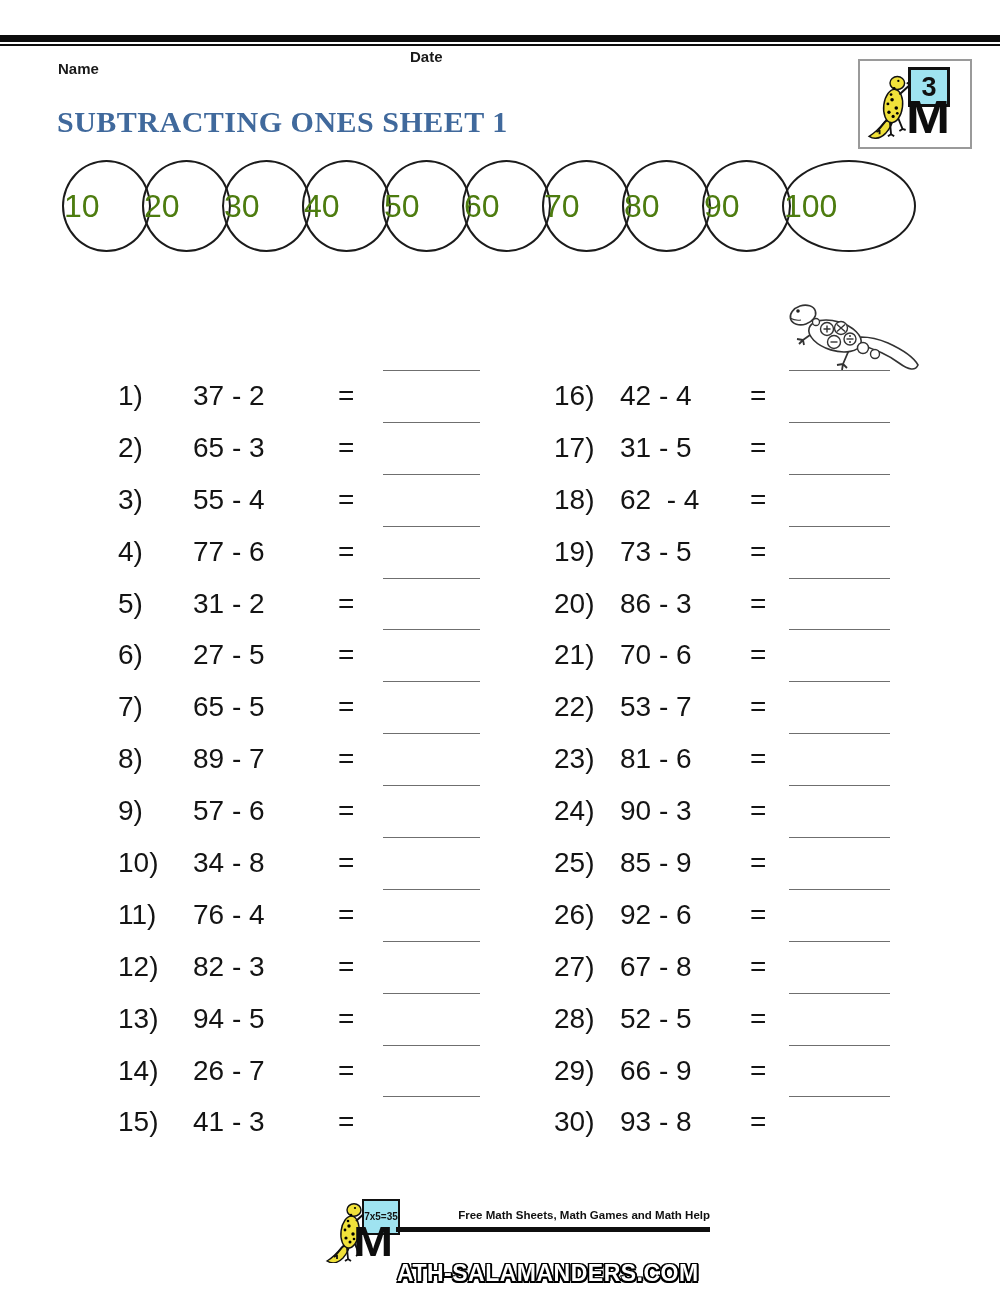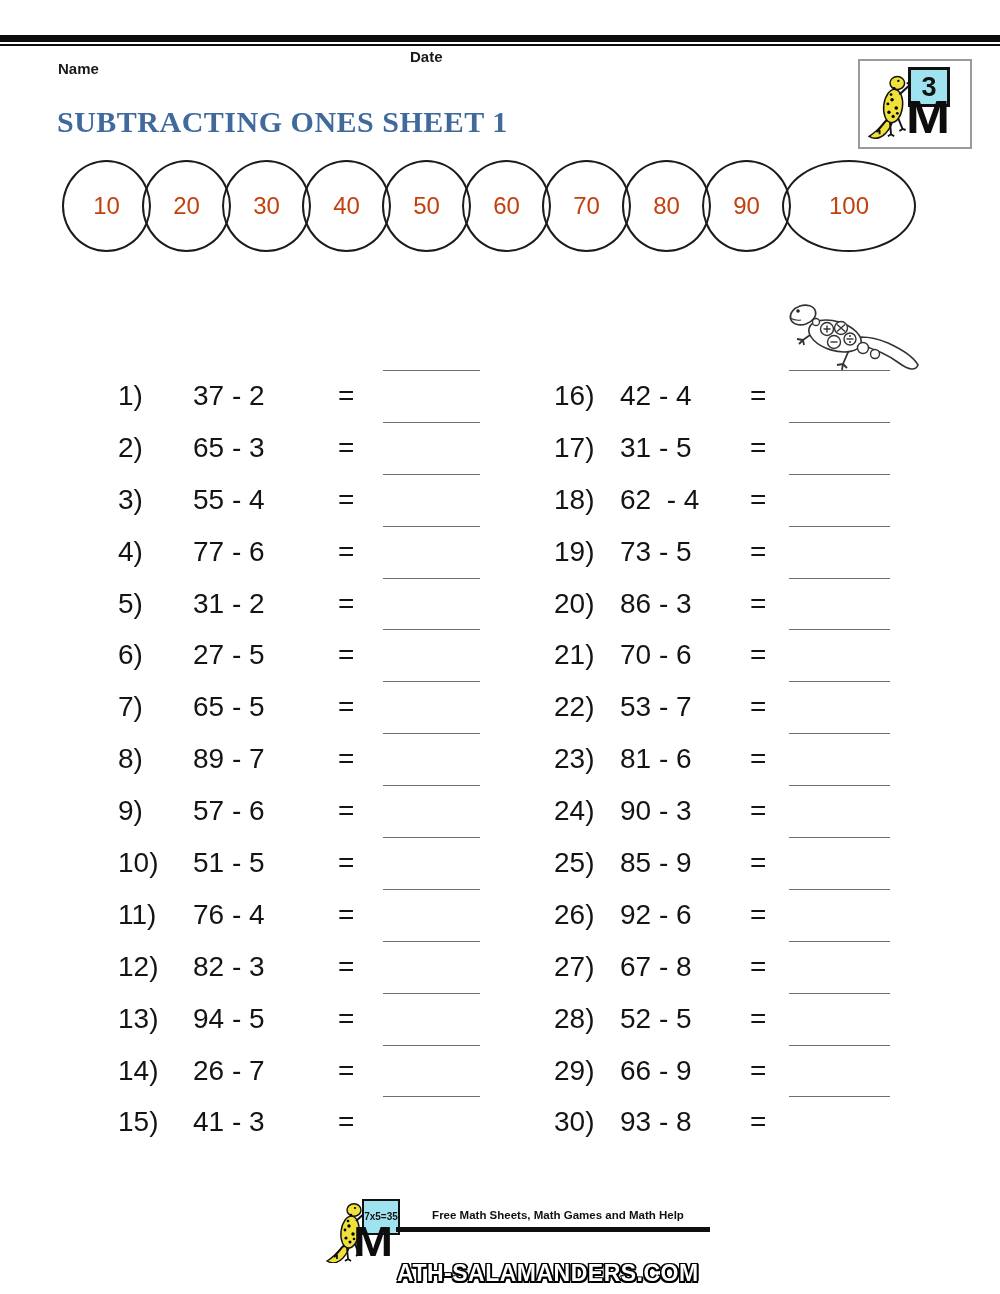--- a/index.html
+++ b/index.html
@@ -14,21 +14,21 @@
   .date-label { position:absolute; left:410px; top:48px; font-size:15px; font-weight:600; }
 
   .logo-box { position:absolute; left:858px; top:59px; width:114px; height:90px; border:2px solid #9a9a9a; background:#fff; }
   .logo-sala { position:absolute; left:6px; top:12px; }
   .logo-card { position:absolute; left:48px; top:6px; width:42px; height:40px; background:#9fe3f0; border:3px solid #111; display:flex; align-items:center; justify-content:center; font-size:27px; font-weight:bold; color:#111; }
   .logo-m { position:absolute; left:46px; top:33px; font-size:46px; line-height:46px; font-weight:bold; color:#0d0d0d; transform:scaleX(1.15); transform-origin:left; }
 
   .title { position:absolute; left:57px; top:105px; font-family:"Liberation Serif", serif; font-weight:600; font-size:30px; letter-spacing:0.5px; color:#40699c; }
 
   .ovals { position:absolute; left:62px; top:160px; display:flex; align-items:center; }
-  .oval { width:89px; height:92px; border:2.5px solid #1b1b1b; border-radius:50%; display:flex; align-items:center; justify-content:center; font-size:24px; color:#c2410c; margin-left:-9px; background:transparent; }
+  .oval { width:89px; height:92px; border:2.5px solid #1b1b1b; border-radius:50%; display:flex; align-items:center; justify-content:flex-start; font-size:32px; color:#4d7c0f; margin-left:-9px; background:transparent; }
   .oval:first-child { margin-left:0; }
   .oval.wide { width:134px; }
 
   .instructions { position:absolute; left:58px; top:258px; font-size:19.5px; line-height:38px; color:#161616; }
 
   .big-sala { position:absolute; left:783px; top:294px; }
 
   .pcol { position:absolute; top:370px; }
   .pcol.left { left:114px; width:368px; }
   .pcol.right { left:552px; width:342px; }
@@ -36,21 +36,21 @@
   .prow span { position:absolute; top:0; line-height:51.9px; font-size:28px; color:#141414; white-space:pre; }
   .pcol.left  .pn { left:4px; }   .pcol.left  .pe { left:79px; }
   .pcol.left  .pq { left:224px; } .pcol.left  .pline { left:269px; width:97px; }
   .pcol.right .pn { left:2px; }   .pcol.right .pe { left:68px; }
   .pcol.right .pq { left:198px; } .pcol.right .pline { left:237px; width:101px; }
   .pline { position:absolute; bottom:2px; height:0; border-bottom:1.5px solid #6f6f6f; }
 
   .footer { position:absolute; left:318px; top:1196px; width:404px; height:90px; }
   .f-sala { position:absolute; left:6px; top:5px; }
   .f-card { position:absolute; left:44px; top:3px; width:38px; height:36px; background:#9fe3f0; border:2px solid #111; display:flex; flex-direction:row; align-items:center; justify-content:center; font-size:10px; line-height:10px; font-weight:bold; color:#111; }
-  .f-tagline { position:absolute; left:88px; top:13px; width:304px; text-align:center; font-size:11.5px; font-weight:bold; color:#111; }
+  .f-tagline { position:absolute; left:88px; top:13px; width:304px; text-align:right; font-size:11.5px; font-weight:bold; color:#111; }
   .f-rule { position:absolute; left:78px; top:31px; width:314px; height:4.5px; background:#0f0f0f; }
   .f-m { position:absolute; left:35px; top:24px; font-size:43px; line-height:43px; font-weight:bold; color:#0d0d0d; transform:scaleX(1.12); transform-origin:left; }
   .f-site { position:absolute; left:79px; top:36px; font-size:23px; font-weight:bold; letter-spacing:0.5px; color:#fff;
             text-shadow:-1.5px -1.5px 0 #000, 1.5px -1.5px 0 #000, -1.5px 1.5px 0 #000, 1.5px 1.5px 0 #000, 0 2px 0 #000, 2px 0 0 #000;margin-top:28px; }
 </style>
 </head>
 <body>
 
 <div class="page">
 
@@ -199,21 +199,21 @@
         <span class="pline"></span>
       </div>
       <div class="prow">
         <span class="pn">9)</span>
         <span class="pe">57 - 6</span>
         <span class="pq">=</span>
         <span class="pline"></span>
       </div>
       <div class="prow">
         <span class="pn">10)</span>
-        <span class="pe">51 - 5</span>
+        <span class="pe">34 - 8</span>
         <span class="pq">=</span>
         <span class="pline"></span>
       </div>
       <div class="prow">
         <span class="pn">11)</span>
         <span class="pe">76 - 4</span>
         <span class="pq">=</span>
         <span class="pline"></span>
       </div>
       <div class="prow">

